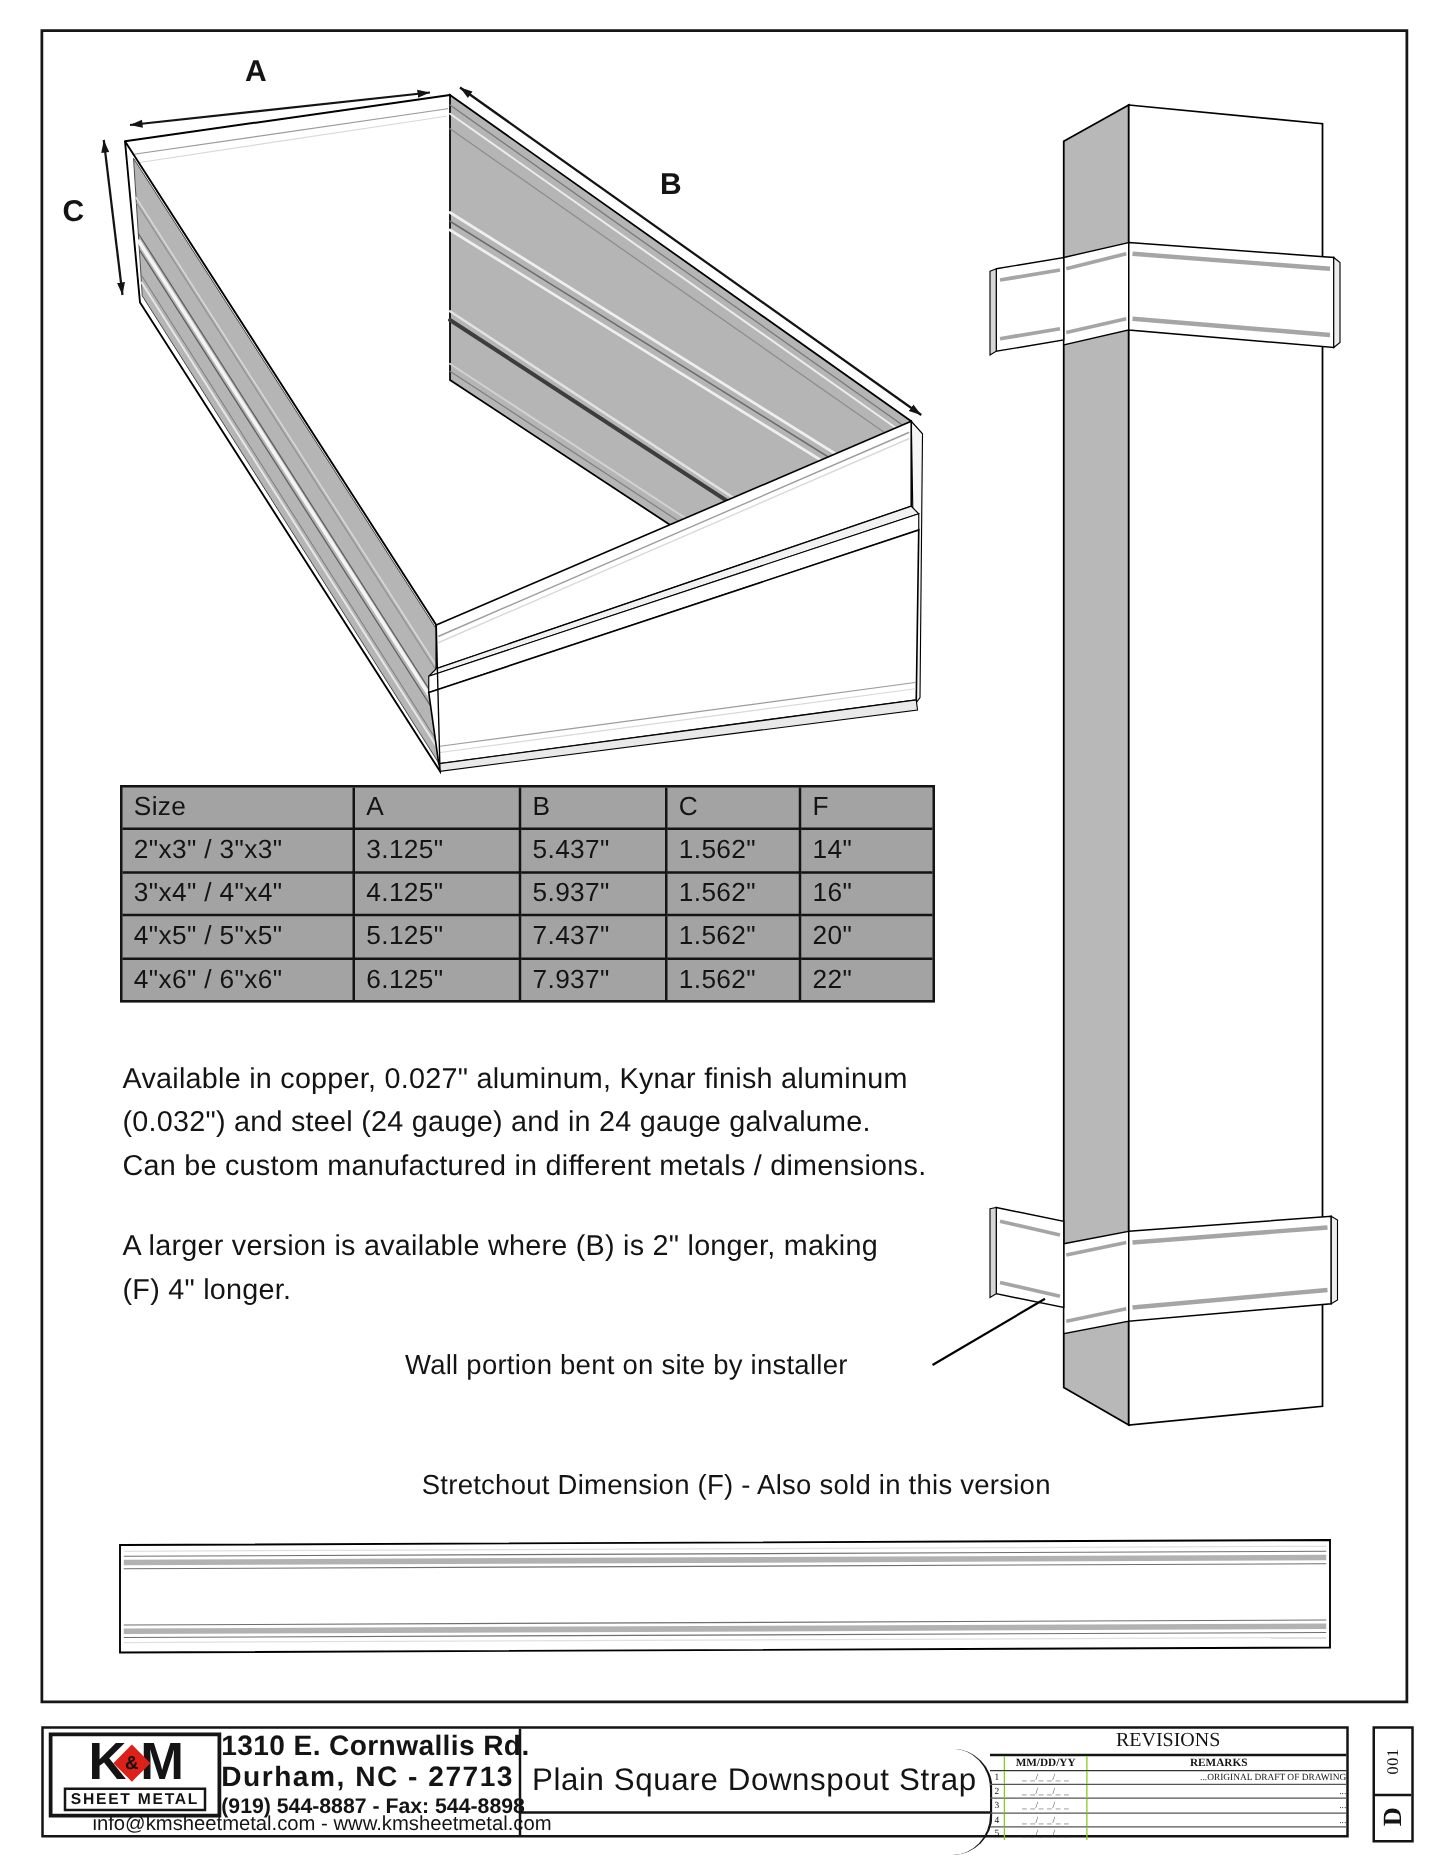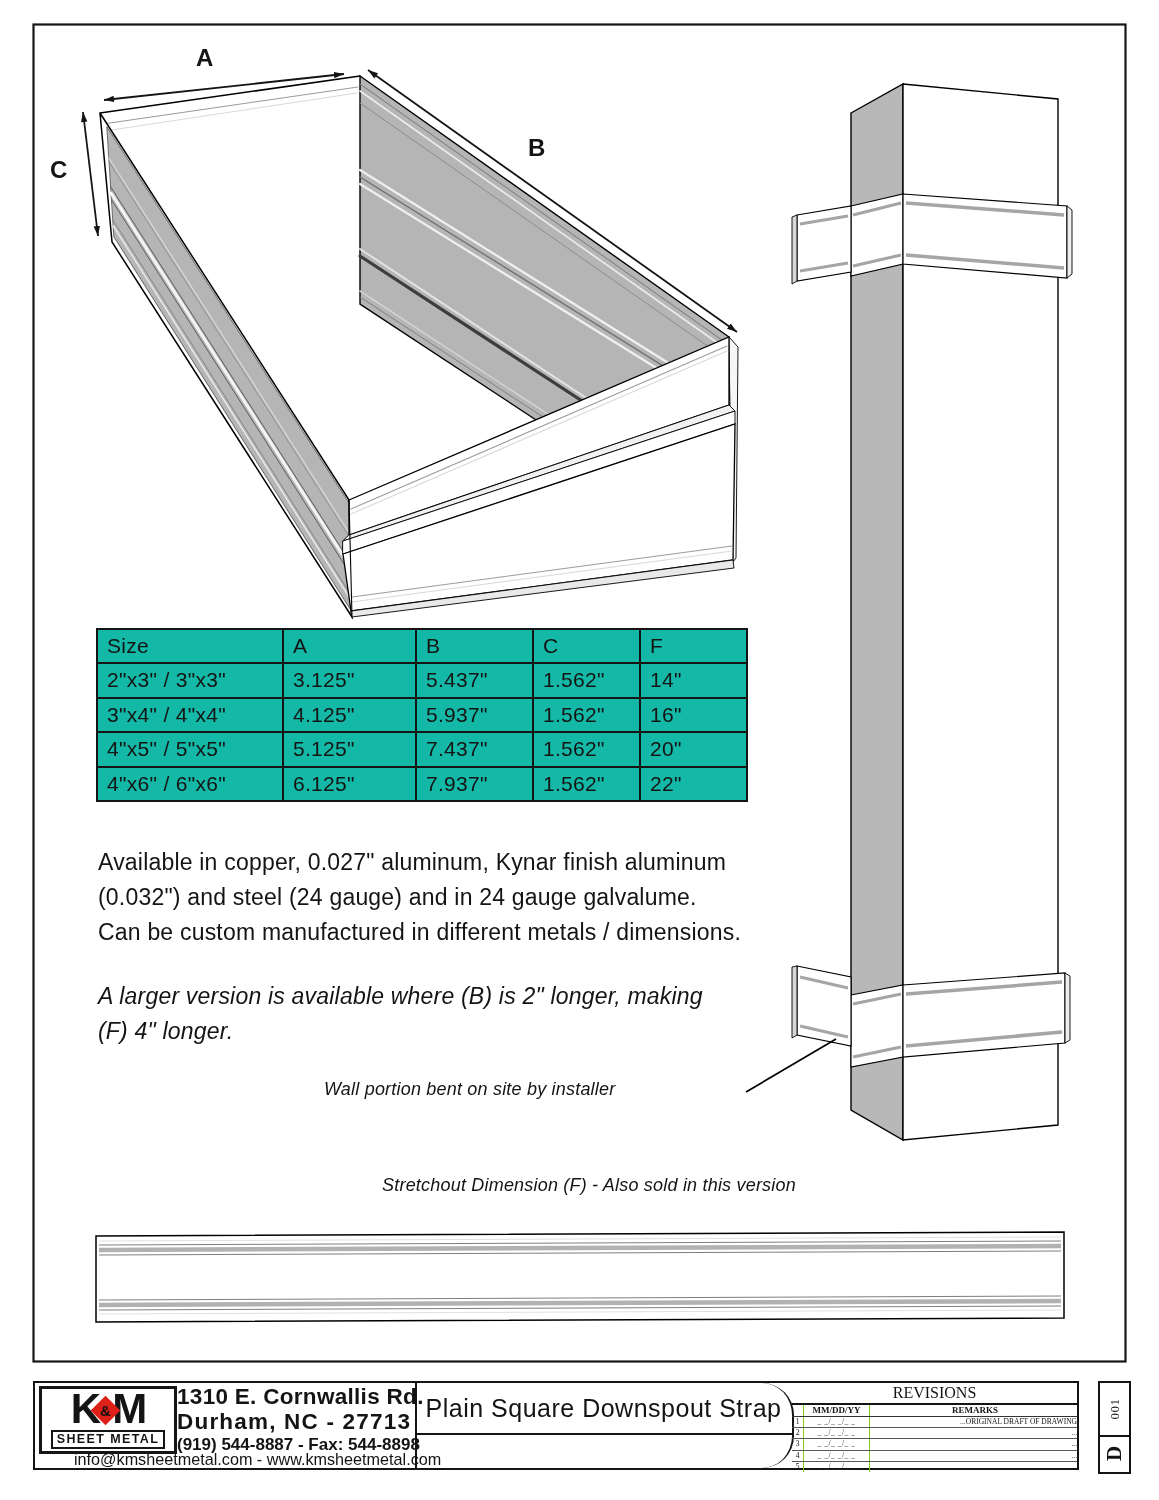--- a/index.html
+++ b/index.html
@@ -2,45 +2,45 @@
 <html><head>
 <meta charset="utf-8">
 <style>
   html,body{margin:0;padding:0;background:#ffffff;}
   #sheet{position:relative;width:1159px;height:1500px;background:#fff;overflow:hidden;
          font-family:"Liberation Sans",sans-serif;color:#141414;}
   #linework{position:absolute;left:0;top:0;}
   .dimlabel{position:absolute;font-size:24px;font-weight:600;letter-spacing:1px;color:#141414;}
   
   .spec-table{position:absolute;left:96px;top:628px;width:648px;border:2px solid #141414;
-              display:grid;grid-template-columns:186px 133px 117px 107px 105px;background:#14b8a6;}
+              display:grid;grid-template-columns:186px 133px 117px 107px 105px;background:#a3a3a3;}
   .spec-cell{height:32.4px;line-height:32.4px;padding-left:9px;font-size:21px;letter-spacing:.3px;
              border-right:2px solid #141414;border-bottom:2px solid #141414;white-space:nowrap;overflow:hidden;}
   .spec-cell.lastcol{border-right:none;}
   .spec-cell.lastrow{border-bottom:none;}
   
   .note{position:absolute;font-size:23px;line-height:35px;letter-spacing:.2px;white-space:nowrap;}
-  .callout{position:absolute;font-size:18px;letter-spacing:.2px;white-space:nowrap;font-style:italic;}
+  .callout{position:absolute;font-size:22px;letter-spacing:.2px;white-space:nowrap;}
   
   #footer{position:absolute;left:33px;top:1381px;width:1042px;height:85px;border:2px solid #141414;background:#fff;}
   #cell-left{position:absolute;left:0;top:0;width:380px;height:85px;border-right:2px solid #141414;}
   #logo-box{position:absolute;left:4px;top:3px;width:132px;height:62px;border:3px solid #151515;
             display:flex;flex-direction:column;align-items:center;justify-content:space-between;}
   #km-row{display:flex;align-items:center;justify-content:center;height:40px;margin-top:0;}
   .km-letter{font-size:42px;font-weight:900;letter-spacing:-2px;line-height:38px;}
   #km-diamond{width:21px;height:21px;background:#dd2018;transform:rotate(45deg);margin:0 -4px;position:relative;top:1px;
               display:flex;align-items:center;justify-content:center;}
   #km-diamond span{transform:rotate(-45deg);font-size:15px;font-weight:800;color:#111;}
   #sm-strip{border:2px solid #151515;font-size:12.5px;font-weight:700;letter-spacing:1.4px;
             padding:0 4px;margin-bottom:2px;line-height:15px;white-space:nowrap;}
   .addr1{position:absolute;left:142px;top:1px;font-size:22.5px;font-weight:700;letter-spacing:.3px;white-space:nowrap;}
   .addr2{position:absolute;left:142px;top:26px;font-size:22.5px;font-weight:700;letter-spacing:1.2px;white-space:nowrap;}
   .phone{position:absolute;left:142px;top:52px;font-size:17px;font-weight:600;white-space:nowrap;}
   .email{position:absolute;left:2px;top:67px;width:376px;font-size:16.2px;font-weight:500;white-space:nowrap;margin-left:37px;}
-  #cell-title{position:absolute;left:380px;top:0;width:377px;height:85px;border-right:2px solid #141414;border-radius:32px;}
+  #cell-title{position:absolute;left:380px;top:16px;width:377px;height:85px;border-right:2px solid #141414;border-radius:32px;}
   #title-row{position:absolute;left:0;top:0;width:100%;height:50px;border-bottom:2px solid #141414;
              display:flex;align-items:center;justify-content:center;font-size:25px;letter-spacing:.5px;white-space:nowrap;}
   #cell-revisions{position:absolute;left:757px;top:0;width:285px;height:85px;
                   font-family:"Liberation Serif",serif;}
   #rev-title{height:20px;line-height:20px;text-align:center;font-size:16px;border-bottom:2px solid #141414;}
   .rev-row{display:grid;grid-template-columns:12px 66px 207px;border-bottom:1px solid #555;}
   .rev-row:last-child{border-bottom:none;}
   .rev-hdr{height:11px;line-height:11px;font-size:9px;font-weight:700;border-bottom:1px solid #333;}
   .rev-c{border-right:1px solid #84cc16;text-align:center;font-size:7.5px;line-height:10.2px;height:10.2px;overflow:hidden;}
   .rev-hdr .rev-c{font-size:9px;line-height:11px;height:11px;}
@@ -205,21 +205,21 @@
     <div class="spec-cell lastrow">7.937"</div>
     <div class="spec-cell lastrow">1.562"</div>
     <div class="spec-cell lastrow lastcol">22"</div>
   </div>
 
   <div class="note" style="left:98px;top:845px;">
     <div>Available in copper, 0.027" aluminum, Kynar finish aluminum</div>
     <div>(0.032") and steel (24 gauge) and in 24 gauge galvalume.</div>
     <div>Can be custom manufactured in different metals / dimensions.</div>
   </div>
-  <div class="note" style="left:98px;top:979px;font-style:italic;">
+  <div class="note" style="left:98px;top:979px;">
     <div>A larger version is available where (B) is 2" longer, making</div>
     <div>(F) 4" longer.</div>
   </div>
 
   <div class="callout" style="left:324px;top:1079px;">Wall portion bent on site by installer</div>
   <div class="callout" style="left:254px;top:1175px;width:670px;text-align:center;">Stretchout Dimension (F) - Also sold in this version</div>
 
   <div id="footer">
     <div id="cell-left">
       <div id="logo-box">

